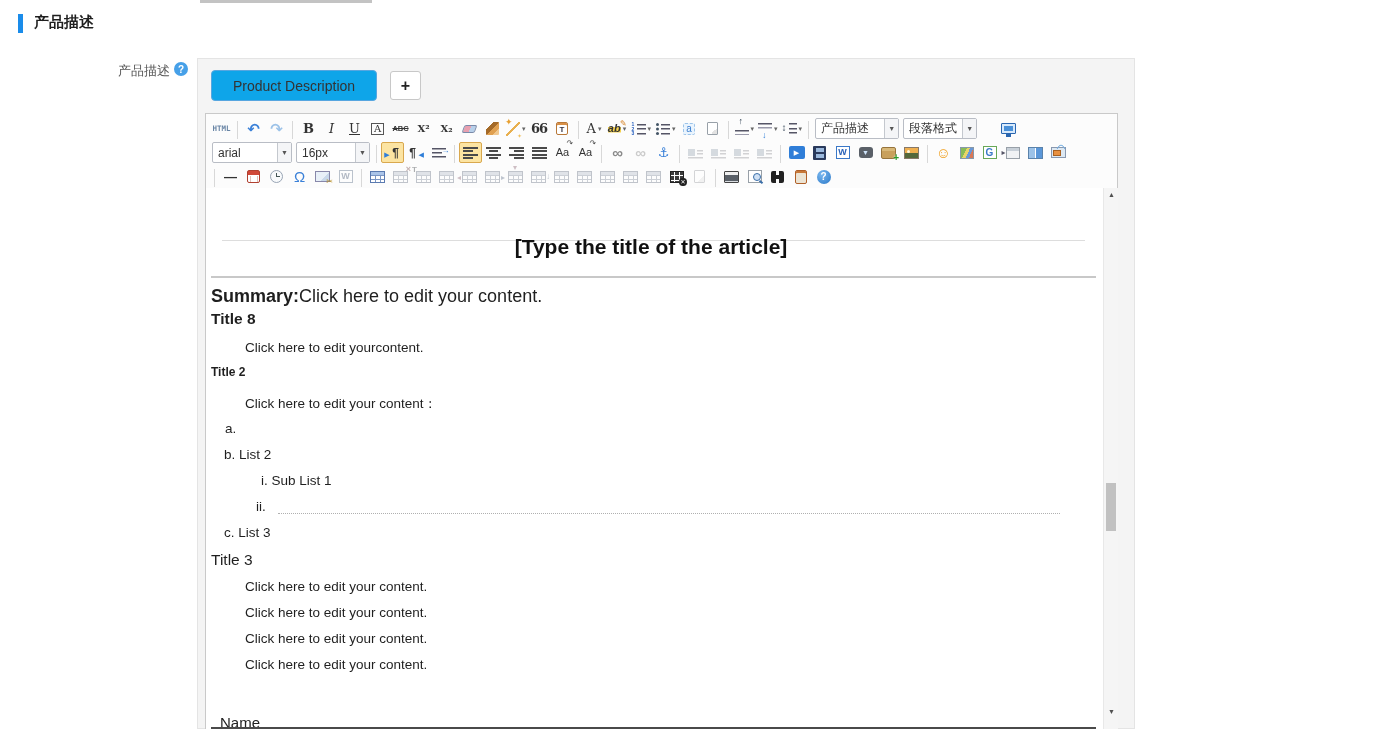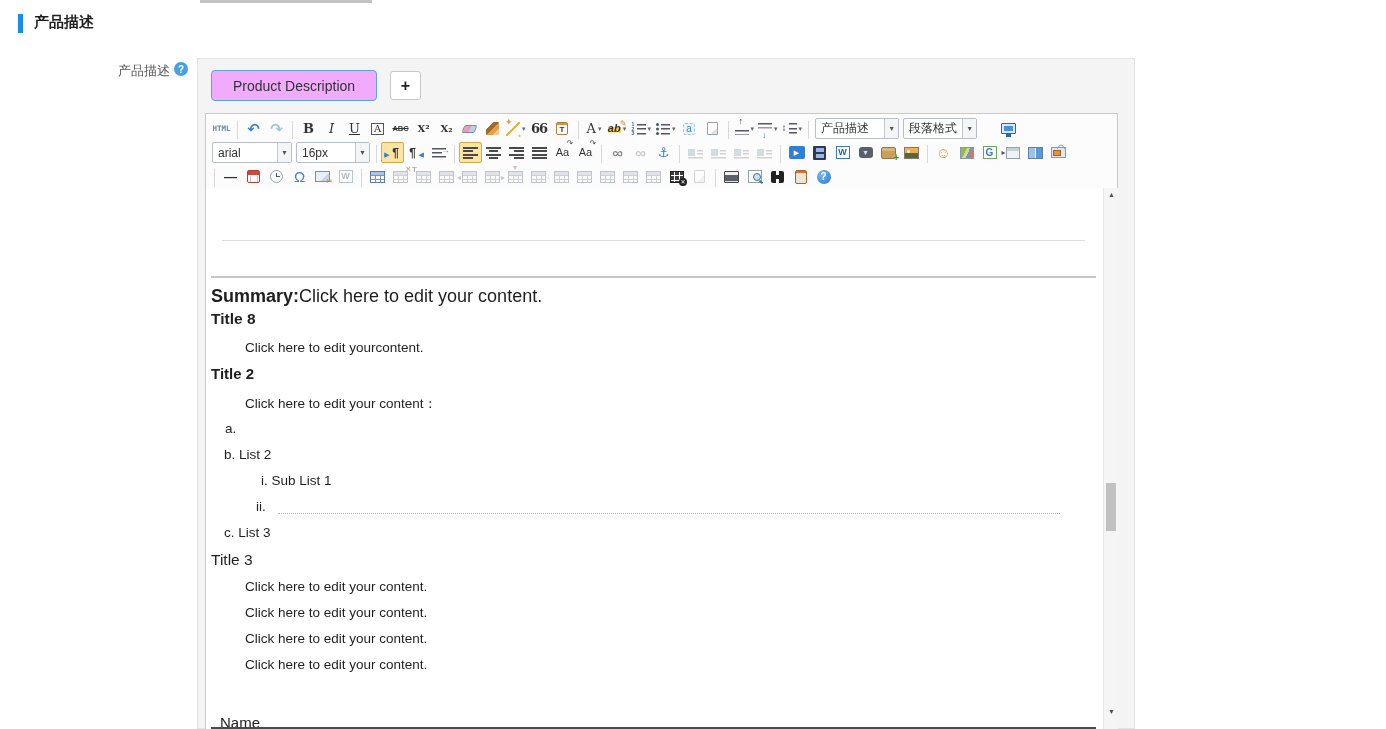--- a/index.html
+++ b/index.html
@@ -11,21 +11,21 @@
 #top-input-remnant{left:200px;top:0;width:172px;height:3px;background:#c3c3c3}
 #section-accent{left:18px;top:14px;width:5px;height:19px;background:#1a8cea}
 #section-title{left:34px;top:13px;font-size:15px;font-weight:bold;color:#1f1f1f}
 #field-label{left:100px;top:62px;width:70px;text-align:right;font-size:13px;color:#555}
 #help-icon{left:174px;top:62px;width:14px;height:14px;border-radius:50%;
   background:#46a0e8;color:#fff;font-size:10px;font-weight:bold;
   display:flex;align-items:center;justify-content:center}
 
 
 #panel{left:197px;top:58px;width:938px;height:671px;background:#f4f4f4;border:1px solid #e4e4e4}
-#tab-active{left:211px;top:70px;width:166px;height:31px;background:#f0abfc;
+#tab-active{left:211px;top:70px;width:166px;height:31px;background:#0ea5e9;
   border:1px solid #57a6e0;border-radius:4px;display:flex;align-items:center;
   justify-content:center;font-size:14px;color:#333;cursor:pointer}
 #tab-add{left:390px;top:71px;width:31px;height:29px;background:#fff;border:1px solid #c8c8c8;
   border-radius:3px;display:flex;align-items:center;justify-content:center;
   font-size:16px;font-weight:bold;color:#222;cursor:pointer}
 
 
 #editor{left:205px;top:113px;width:913px;height:616px;border:1px solid #c9c9c9;
   border-bottom:none;background:#fff}
 #toolbar{position:absolute;left:0;top:0;width:100%;background:#fcfcfc;
@@ -224,21 +224,21 @@
 
 #doc{left:206px;top:188px;width:897px;height:541px;background:#fff;overflow:hidden;
   font-size:13.5px;color:#1f1f1f}
 #doc .abs{white-space:nowrap}
 #doc-hr1{left:16px;top:52px;width:863px;border-top:1px solid #ddd}
 #doc-title{left:0;top:47px;width:890px;text-align:center;font-size:21px;font-weight:bold;color:#111}
 #doc-hr2{left:5px;top:88px;width:885px;border-top:2px solid #c8c8c8}
 #doc-summary{left:5px;top:98px;font-size:18px}
 #h1{left:5px;top:122px;font-size:15.5px;font-weight:bold}
 #b1{left:39px;top:152px}
-#h2{left:5px;top:177px;font-size:15px;font-weight:bold}
+#h2{left:5px;top:177px;font-size:12px;font-weight:bold}
 #b2{left:39px;top:207px}
 #li-a{left:19px;top:233px}
 #li-b{left:18px;top:259px}
 #li-i{left:55px;top:285px}
 #li-ii{left:50px;top:311px}
 #dotline{left:72px;top:312px;width:782px;border-bottom:1px dotted #b0b0b0;height:14px}
 #li-c{left:18px;top:337px}
 #h3{left:5px;top:363px;font-size:15.5px;font-weight:normal}
 #r0{left:39px;top:391px}#r1{left:39px;top:417px}#r2{left:39px;top:443px}#r3{left:39px;top:469px}
 #doc-name{left:14px;top:526px;font-size:15px;color:#222}
@@ -545,20 +545,21 @@
         </span>
         <span class="tbtn">
           <span class="ic helpc">?</span>
         </span>
       </div>
     </div>
 </div>
 
 <div class="abs" id="doc">
   <div class="abs" id="doc-hr1"></div>
+  <div class="abs" id="doc-title">[Type the title of the article]</div>
   <div class="abs" id="doc-hr2"></div>
   <div class="abs" id="doc-summary"><b>Summary:</b><span>Click here to edit your content.</span></div>
   <div class="abs" id="h1">Title 8</div>
   <div class="abs" id="b1">Click here to edit yourcontent.</div>
   <div class="abs" id="h2">Title 2</div>
   <div class="abs" id="b2">Click here to edit your content：</div>
   <div class="abs" id="li-a">a.</div>
   <div class="abs" id="li-b">b. List 2</div>
   <div class="abs" id="li-i">i. Sub List 1</div>
   <div class="abs" id="li-ii">ii.</div>

